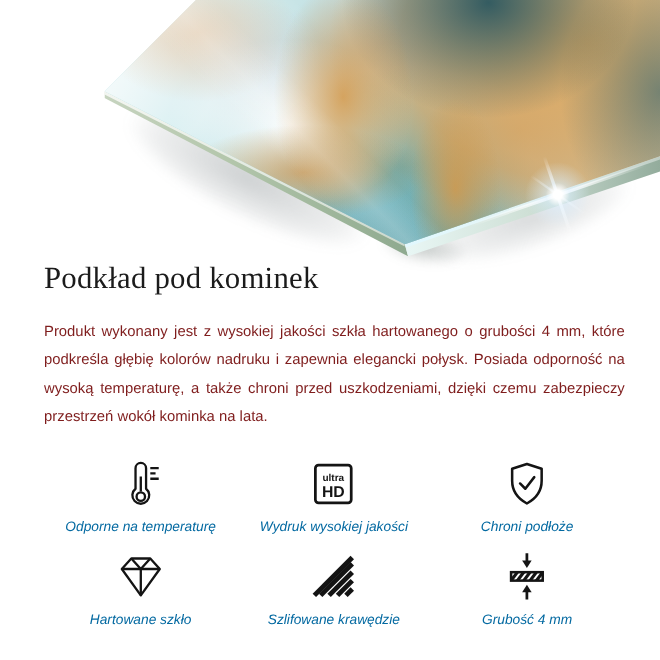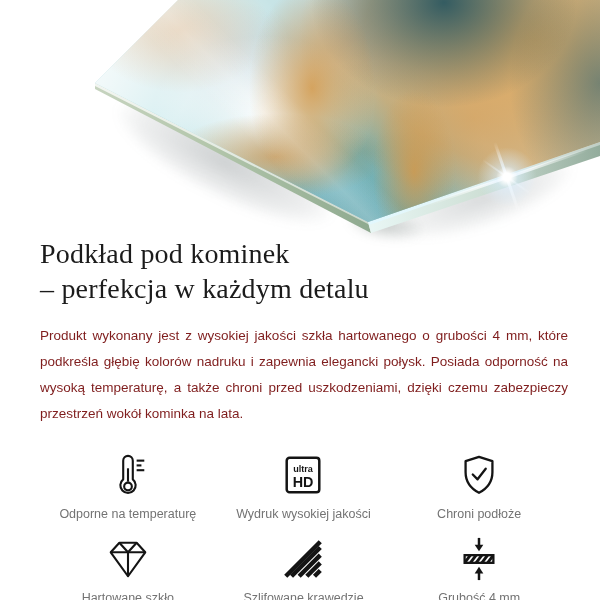--- a/index.html
+++ b/index.html
@@ -70,21 +70,21 @@
   
   .content{position:relative;padding:0 33px 0 40px;}
   h1{margin:-9px 0 0 0;font-family:"Liberation Serif","DejaVu Serif",serif;font-weight:400;
      font-size:28px;line-height:35px;color:#1b1b1b;letter-spacing:.2px;}
   .desc{margin:17px 0 0 0;width:528px;font-size:13.5px;line-height:26px;color:#7f1d1d;text-align:justify;}
 
   
   .features{margin-top:24px;display:grid;grid-template-columns:1fr 1fr 1fr;row-gap:14px;padding:0 0 0 0;}
   .feature{display:flex;flex-direction:column;align-items:center;}
   .icon-box{height:48px;display:flex;align-items:center;justify-content:flex-end;}
-  .feature-label{margin-top:8px;font-size:12.5px;color:#737373;}
+  .feature-label{margin-top:8px;font-size:12.5px;color:#0369a1;font-style:italic;}
   svg{display:block;}
 </style>
 </head>
 <body>
 
 <div class="stage">
 
   <div class="hero">
     <div class="shadow-a"></div>
     <div class="shadow-b"></div>
@@ -97,21 +97,21 @@
     <div class="sparkle">
       <div class="ray-long"></div>
       <div class="ray-short"></div>
       <div class="ray-mini"></div>
       <div class="glow"></div>
     </div>
   </div>
 
   <div class="content">
     <h1><span>Podkład pod kominek</span><br>
-        <span>– perfekcja w każdym detalu</span></h1>
+        </h1>
 
     <p class="desc">Produkt wykonany jest z wysokiej jakości szkła hartowanego o grubości 4 mm, które podkreśla głębię kolorów nadruku i zapewnia elegancki połysk. Posiada odporność na wysoką temperaturę, a także chroni przed uszkodzeniami, dzięki czemu zabezpieczy przestrzeń wokół kominka na lata.</p>
 
     <div class="features">
 
       <div class="feature">
         <div class="icon-box">
           <svg width="46" height="48" viewBox="0 0 48 48" fill="none" stroke="#141414" stroke-width="2.2">
             <path d="M19 9a5 5 0 0 1 10 0v19.5a8 8 0 1 1-10 0z" stroke-linejoin="round"></path>
             <circle cx="24" cy="36" r="4"></circle>

